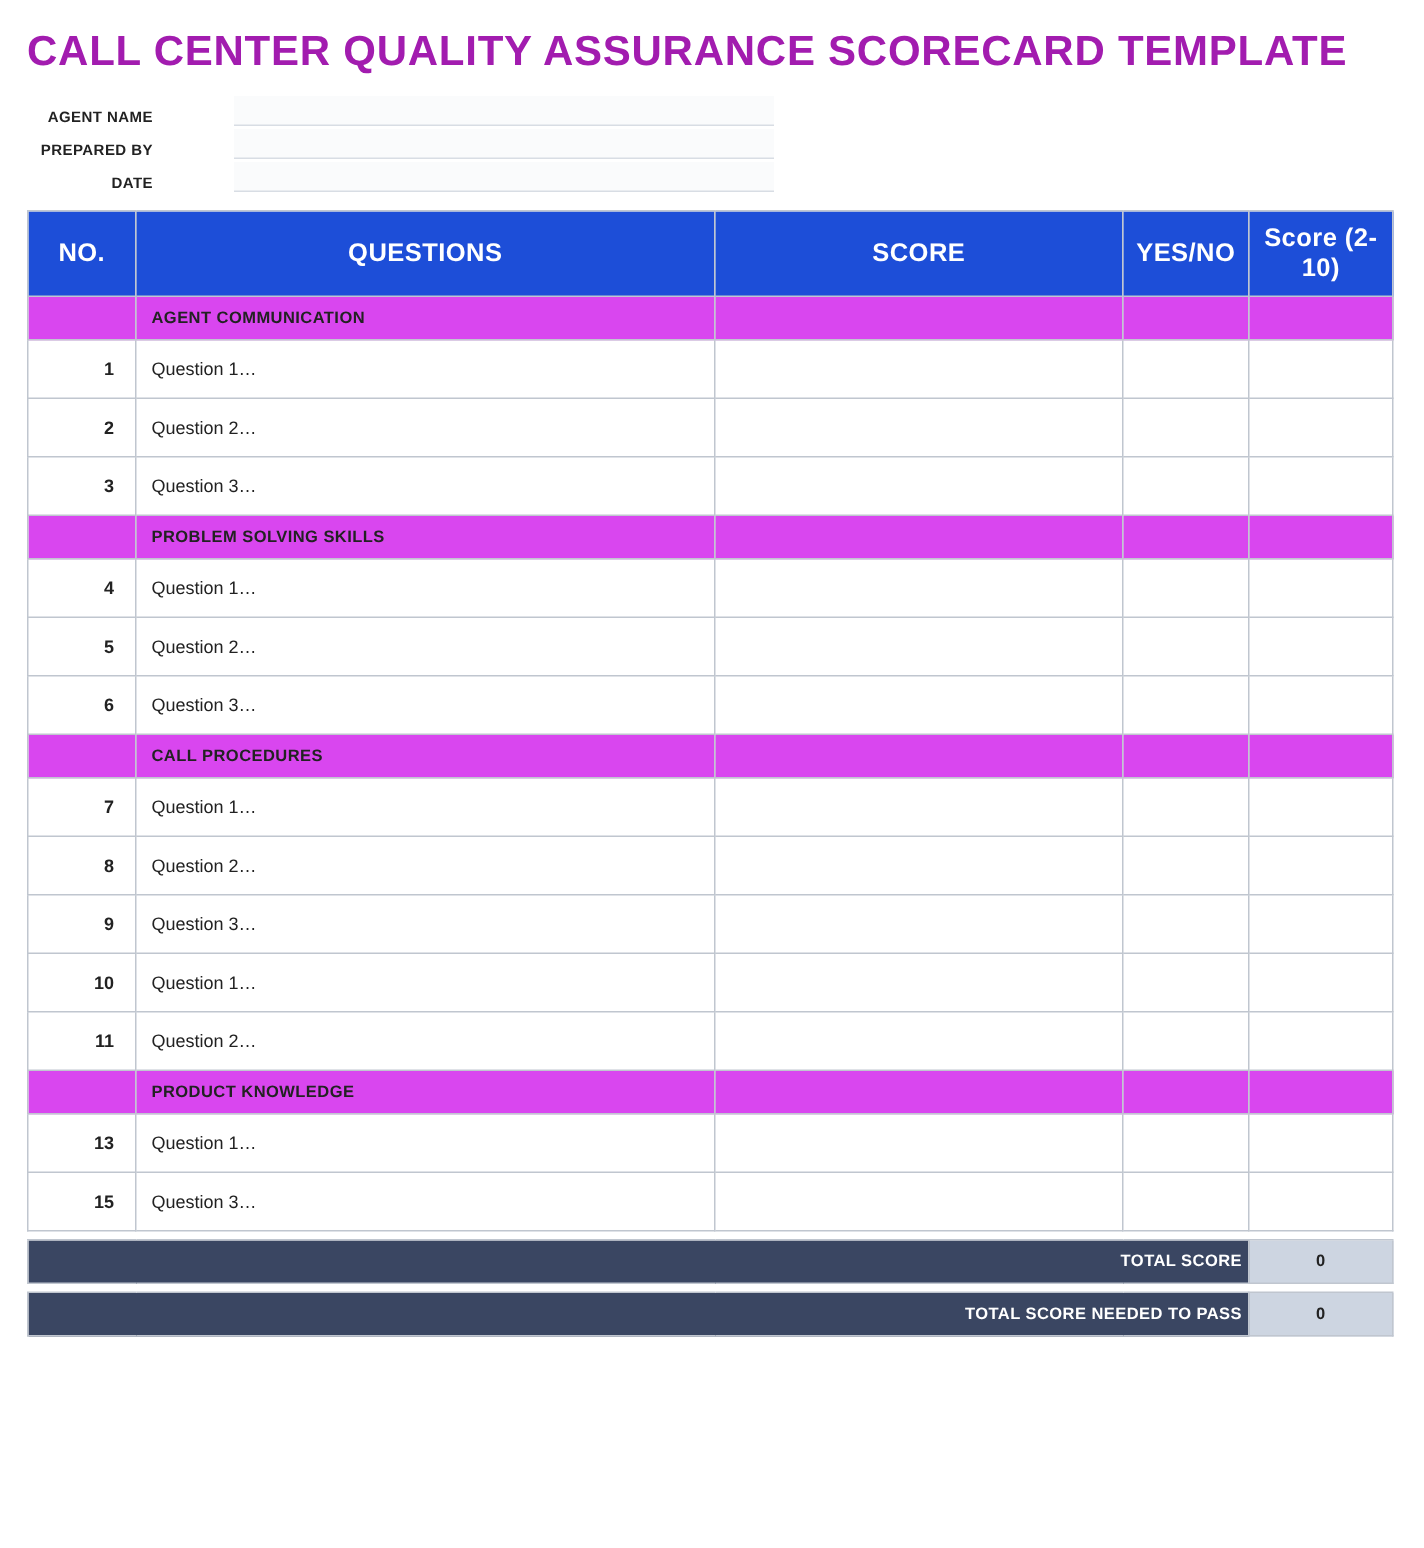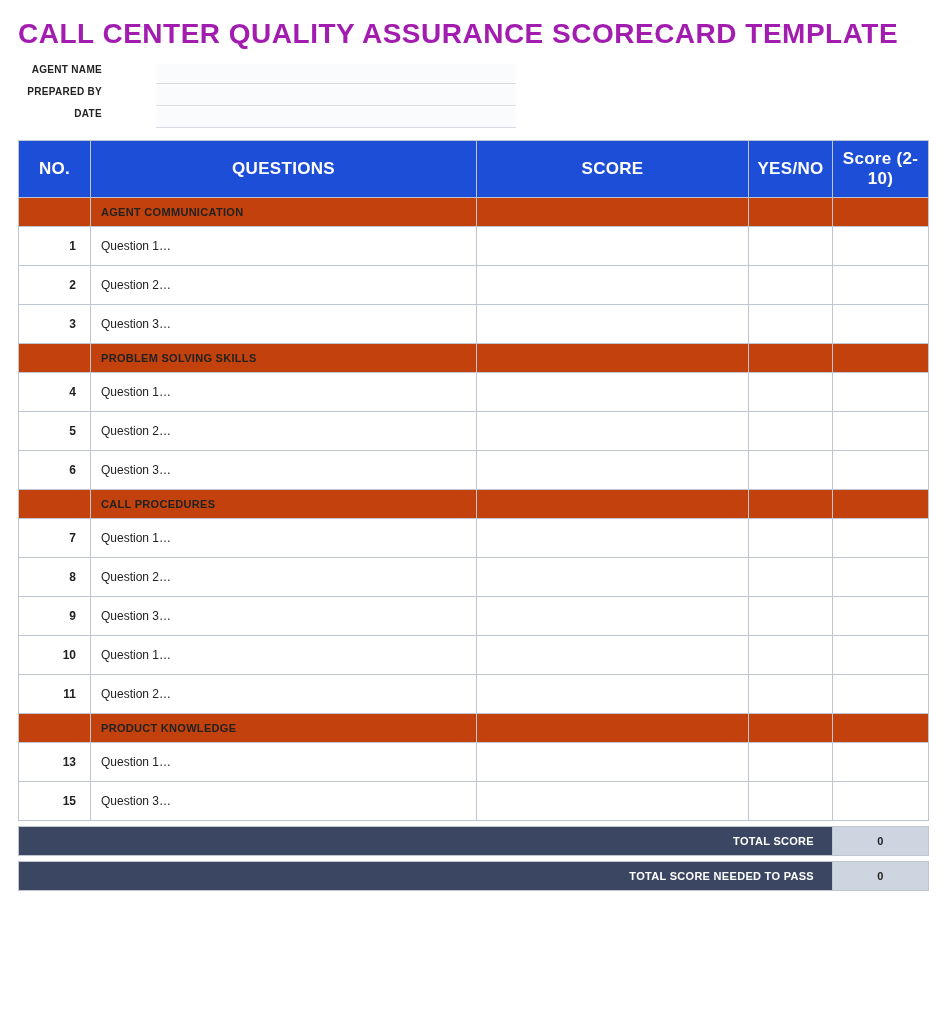--- a/index.html
+++ b/index.html
@@ -17,21 +17,21 @@
     font-size: 28px;
     font-weight: bold;
     color: #a21caf;
     letter-spacing: 0.5px;
   }
   .meta {
     margin-bottom: 12px;
   }
   .meta-row {
     display: flex;
-    align-items: flex-start;
+    align-items: flex-end;
     margin-bottom: 2px;
     gap: 48px;
   }
   .meta-label {
     width: 90px;
     text-align: right;
     font-weight: bold;
     font-size: 10px;
     padding-right: 6px;
     letter-spacing: 0.3px;
@@ -61,21 +61,21 @@
     padding: 8px 6px;
     text-align: center;
     letter-spacing: 0.3px;
   }
   .col-no    { width: 72px; }
   .col-q     { width: 386px; }
   .col-notes { width: 272px; }
   .col-yn    { width: 84px; }
   .col-score { width: 96px; }
   tr.section td {
-    background: #c2410c;
+    background: #d946ef;
     font-weight: bold;
     font-size: 11px;
     padding: 8px 10px;
     letter-spacing: 0.3px;
   }
   tr.section td.no-cell { }
   tr.qrow td {
     background: #fff;
     padding: 12px 10px;
     font-size: 12px;
@@ -84,21 +84,21 @@
   tr.qrow td.no-cell {
     text-align: right;
     font-weight: bold;
     padding-right: 14px;
   }
   tr.total td {
     background: #3a4662;
     color: #fff;
     font-weight: bold;
     font-size: 11px;
-    padding: 8px 18px;
+    padding: 8px 4px;
     letter-spacing: 0.3px;
   }
   tr.total td.total-label { text-align: right; }
   tr.total td.total-val   { text-align: center; background:#cdd5e1; color:#222; }
   tr.spacer td {
     border-left: none;
     border-right: none;
     height: 6px;
     padding: 0;
     background: #fff;

